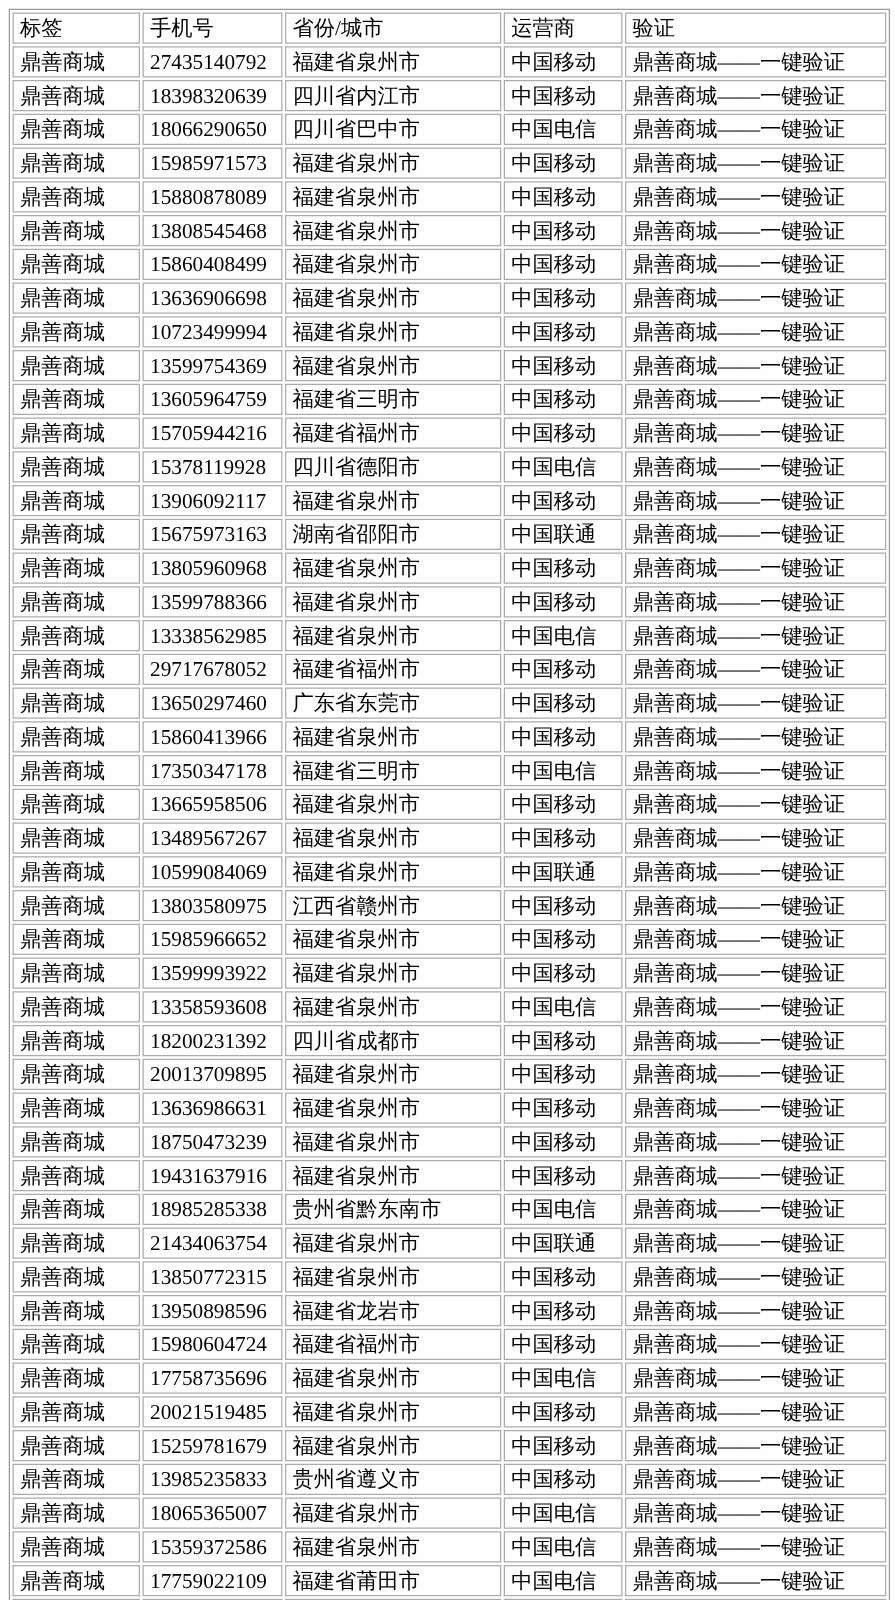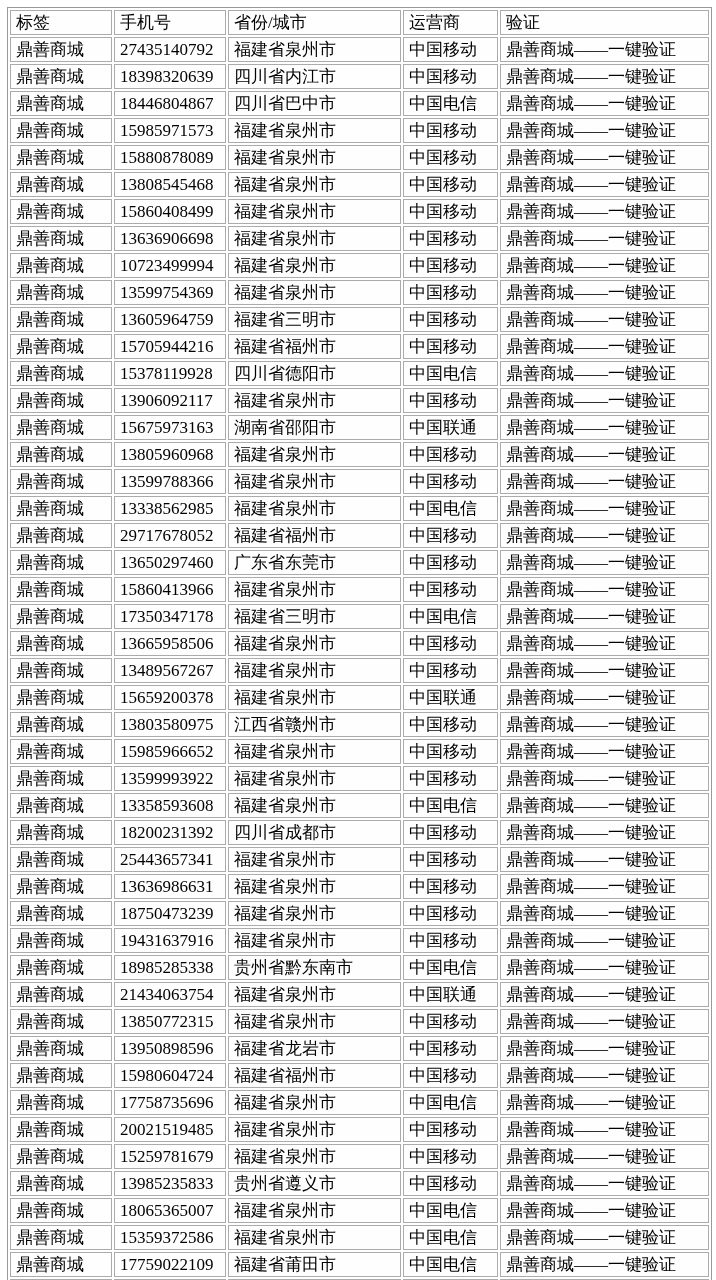--- a/index.html
+++ b/index.html
@@ -70,21 +70,21 @@
         </tr>
         <tr>
           <td>鼎善商城</td>
           <td>18398320639</td>
           <td>四川省内江市</td>
           <td>中国移动</td>
           <td>鼎善商城——一键验证</td>
         </tr>
         <tr>
           <td>鼎善商城</td>
-          <td>18446804867</td>
+          <td>18066290650</td>
           <td>四川省巴中市</td>
           <td>中国电信</td>
           <td>鼎善商城——一键验证</td>
         </tr>
         <tr>
           <td>鼎善商城</td>
           <td>15985971573</td>
           <td>福建省泉州市</td>
           <td>中国移动</td>
           <td>鼎善商城——一键验证</td>
@@ -224,21 +224,21 @@
         </tr>
         <tr>
           <td>鼎善商城</td>
           <td>13489567267</td>
           <td>福建省泉州市</td>
           <td>中国移动</td>
           <td>鼎善商城——一键验证</td>
         </tr>
         <tr>
           <td>鼎善商城</td>
-          <td>15659200378</td>
+          <td>10599084069</td>
           <td>福建省泉州市</td>
           <td>中国联通</td>
           <td>鼎善商城——一键验证</td>
         </tr>
         <tr>
           <td>鼎善商城</td>
           <td>13803580975</td>
           <td>江西省赣州市</td>
           <td>中国移动</td>
           <td>鼎善商城——一键验证</td>
@@ -266,21 +266,21 @@
         </tr>
         <tr>
           <td>鼎善商城</td>
           <td>18200231392</td>
           <td>四川省成都市</td>
           <td>中国移动</td>
           <td>鼎善商城——一键验证</td>
         </tr>
         <tr>
           <td>鼎善商城</td>
-          <td>25443657341</td>
+          <td>20013709895</td>
           <td>福建省泉州市</td>
           <td>中国移动</td>
           <td>鼎善商城——一键验证</td>
         </tr>
         <tr>
           <td>鼎善商城</td>
           <td>13636986631</td>
           <td>福建省泉州市</td>
           <td>中国移动</td>
           <td>鼎善商城——一键验证</td>

